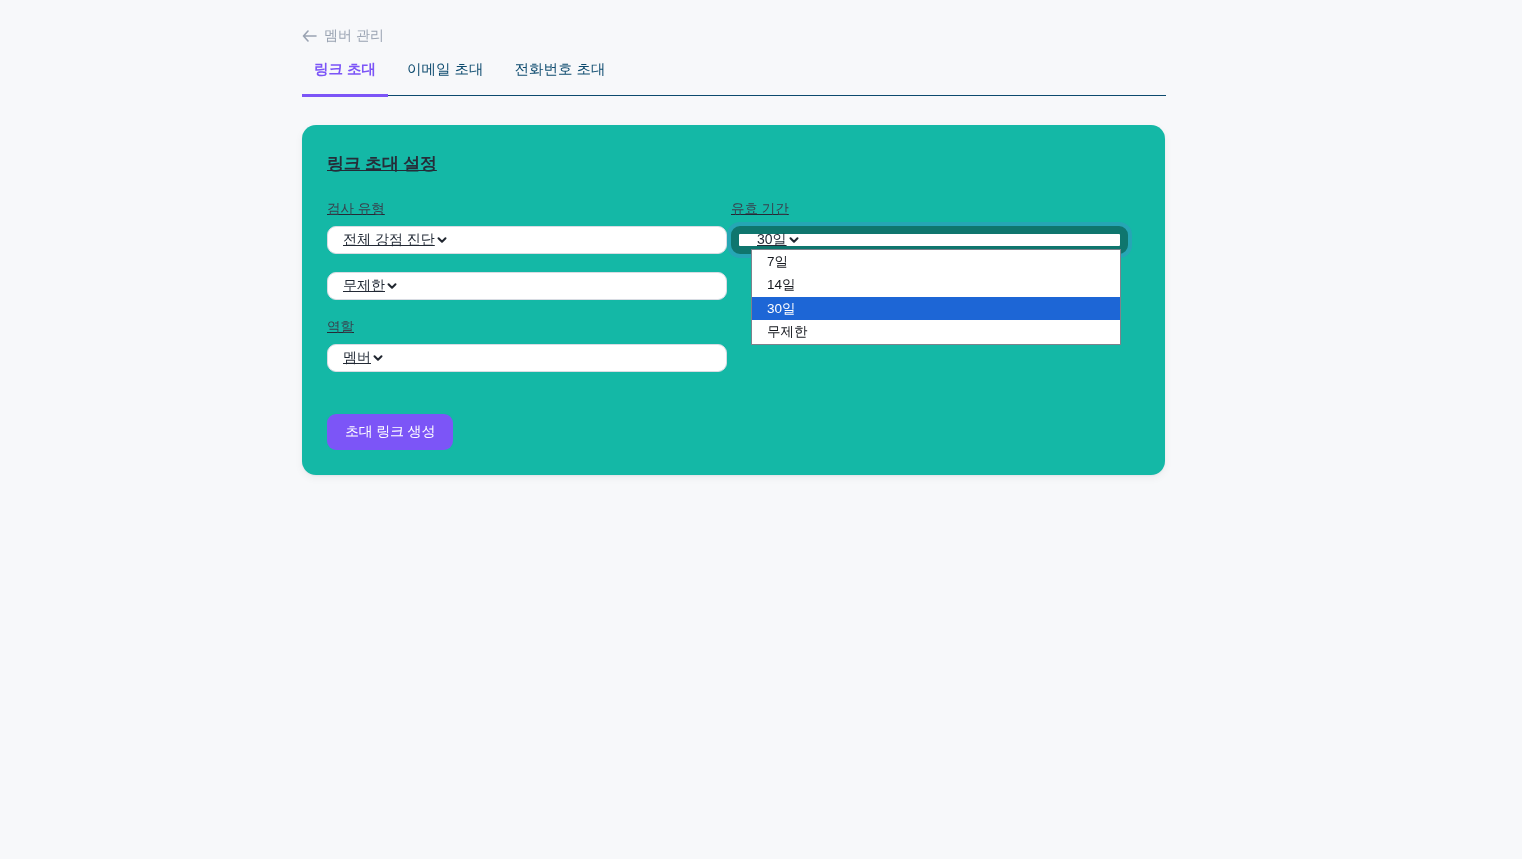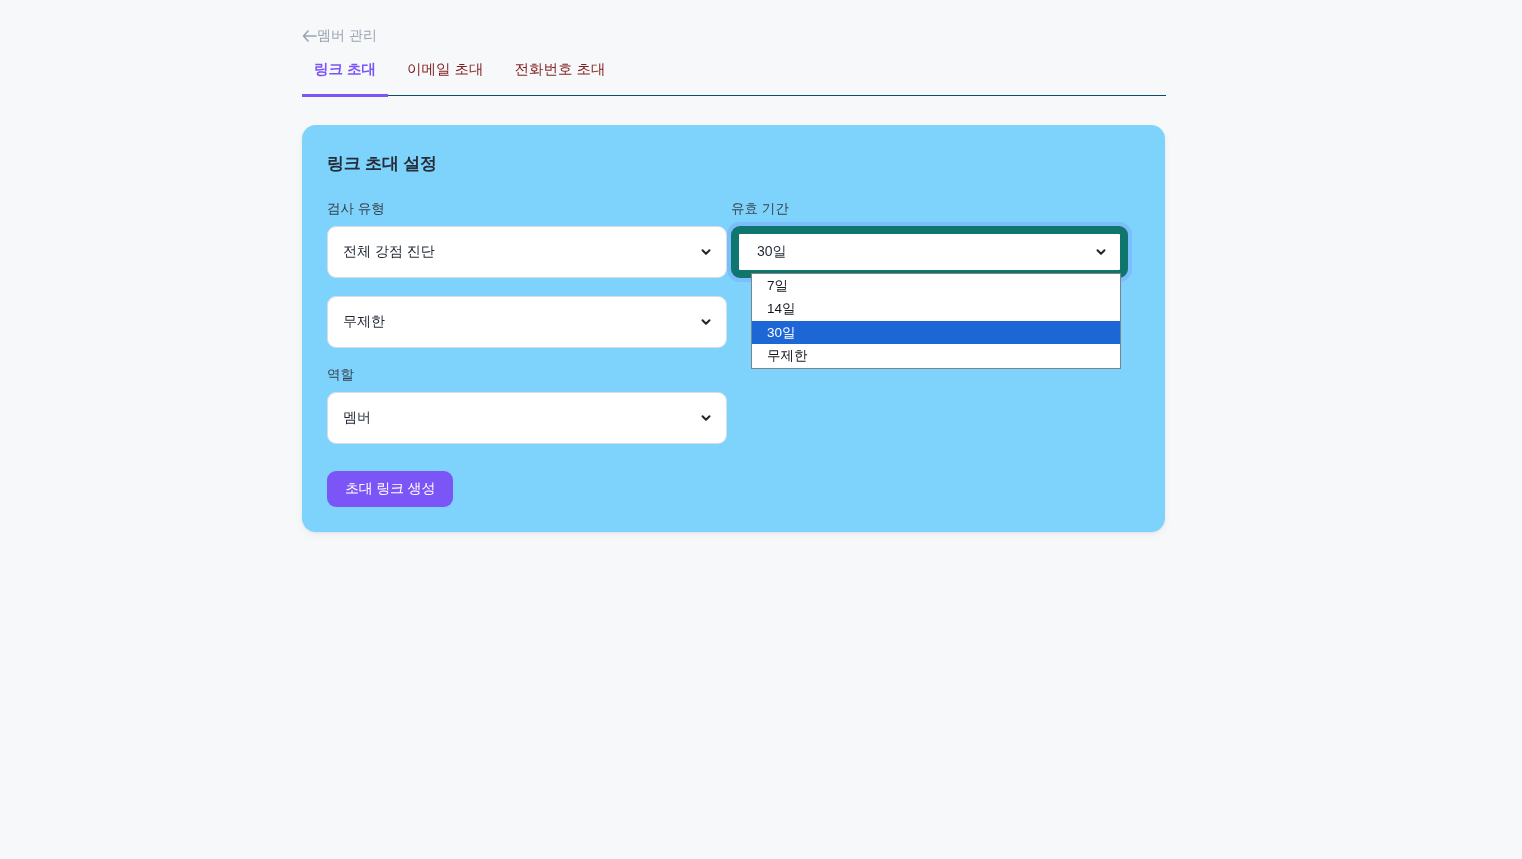--- a/index.html
+++ b/index.html
@@ -13,20 +13,21 @@
   .content {
     position: absolute;
     left: 302px; top: 0;
     width: 864px;
   }
   
   .back-link {
     margin-top: 27px;
     display: inline-flex;
     align-items: center;
+    gap: 7px;
     font-size: 14px;
     color: #9AA3B2;
     cursor: pointer;
     text-decoration: none;
   }
   .back-link svg { display: block; }
   
   .page-title {
     margin-top: 15px;
     font-size: 22px;
@@ -37,39 +38,40 @@
   
   .tabs {
     margin-top: 14px;
     display: flex;
     gap: 7px;
     border-bottom: 1px solid #0c4a6e;
   }
   .tab {
     padding: 0 12px 15px 12px;
     font-size: 14.5px;
-    color: #7f1d1d;
+    color: #0c4a6e;
     cursor: pointer;
     border-bottom: 3px solid transparent;
     margin-bottom: -2px;
     white-space: nowrap;
   }
   .tab.active {
     color: #7C55F7;
     font-weight: 700;
     border-bottom-color: #7C55F7;
   }
   
   .card {
     margin-top: 29px;
     width: 863px;
-    background: #7dd3fc;
+    background: #14b8a6;
     border-radius: 14px;
     box-shadow: 0 1px 2px rgba(16,24,40,0.05), 0 3px 8px rgba(16,24,40,0.05);
     padding: 27px 25px 25px 25px;
+    text-decoration: underline;
   }
   .card-title {
     font-size: 17px;
     font-weight: 700;
     color: #262D39;
     letter-spacing: -0.2px;
   }
   .form-grid {
     margin-top: 25px;
     display: flex;
@@ -81,27 +83,26 @@
   .field:last-child { margin-bottom: 0; }
   .field-label {
     display: block;
     font-size: 13.5px;
     font-weight: 500;
     color: #39404D;
     margin-bottom: 8px;
   }
   .select {
     position: relative;
-    height: 52px;
+    height: 28px;
     border: 1px solid #D8DCE3;
     border-radius: 9px;
     background: #FFFFFF;
     display: flex;
     align-items: center;
-    justify-content: space-between;
     padding: 0 13px 0 15px;
     font-size: 14px;
     color: #1F2733;
     cursor: pointer;
   }
   .select .chevron { flex: 0 0 auto; display: flex; }
   .select.focused {
     border: 8px solid #0f766e;
     padding: 0 12px 0 18px;
     box-shadow: 0 0 0 4px rgba(124,86,247,0.18);
@@ -123,21 +124,21 @@
     padding: 0 15px;
     font-size: 13.5px;
     color: #15181E;
     cursor: pointer;
   }
   .option.selected {
     background: #1D66D6;
     color: #FFFFFF;
   }
   .submit-btn {
-    margin-top: 27px;
+    margin-top: 42px;
     height: 36px;
     padding: 0 18px;
     background: #7C55F7;
     border: none;
     border-radius: 9px;
     color: #FFFFFF;
     font-size: 14px;
     font-weight: 500;
     font-family: "Liberation Sans", sans-serif;
     cursor: pointer;

